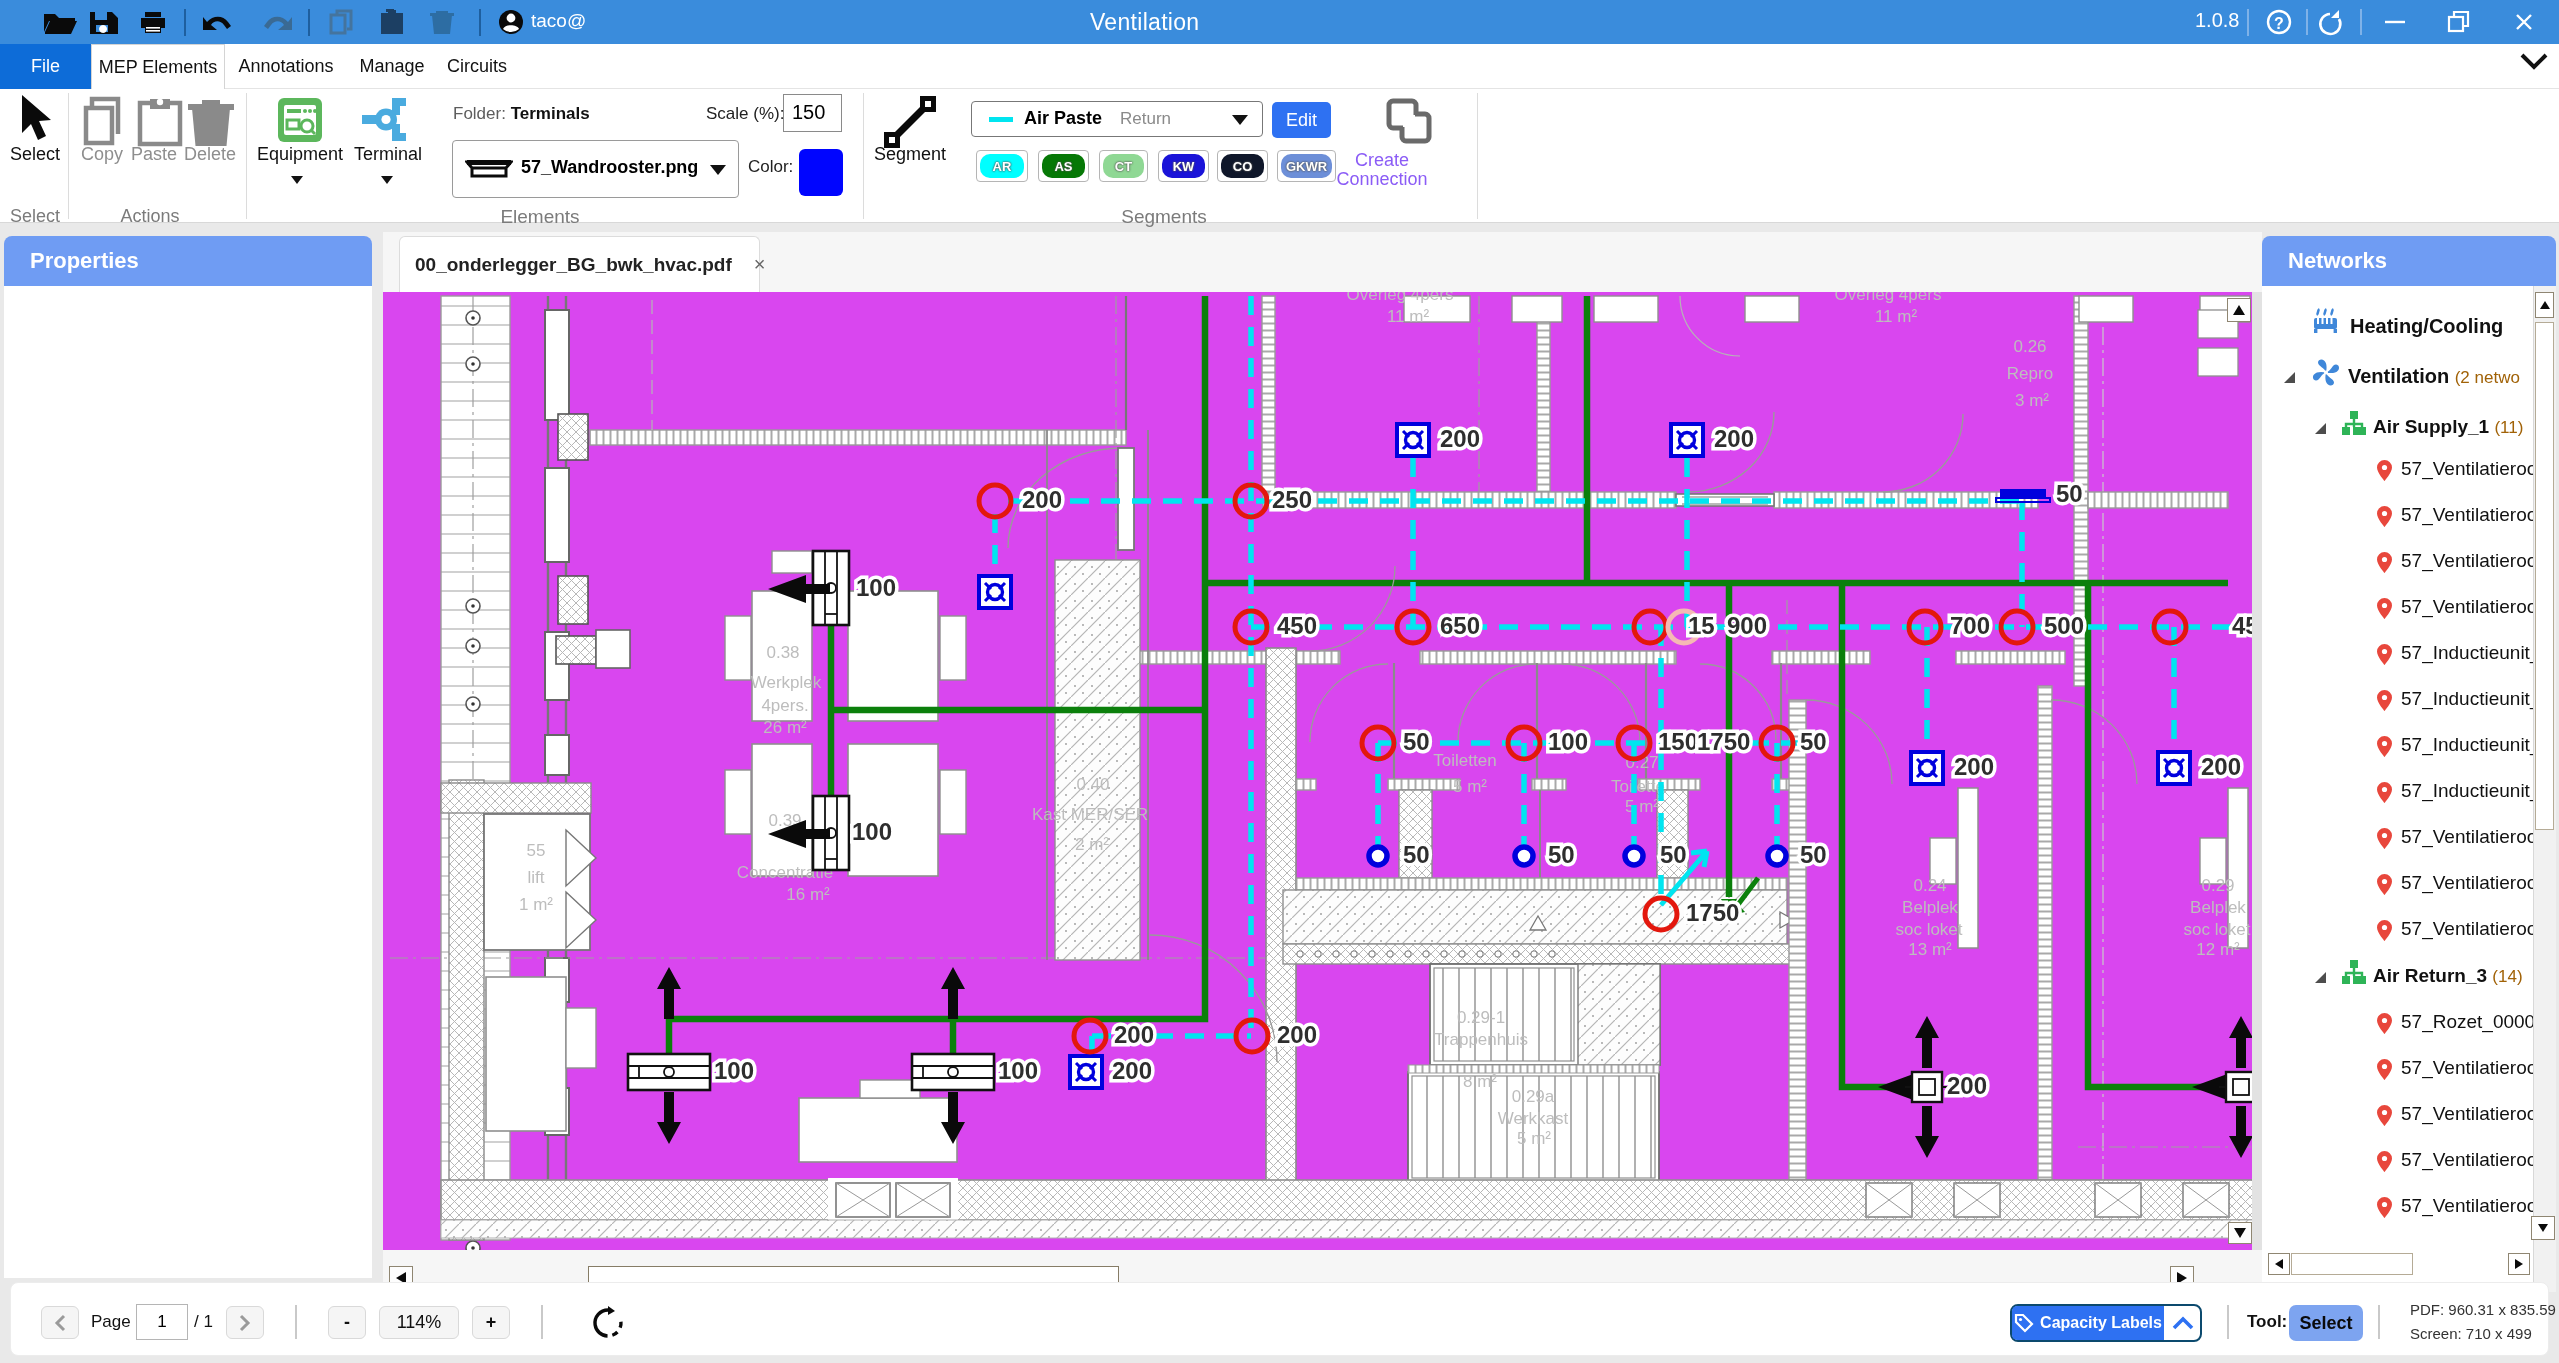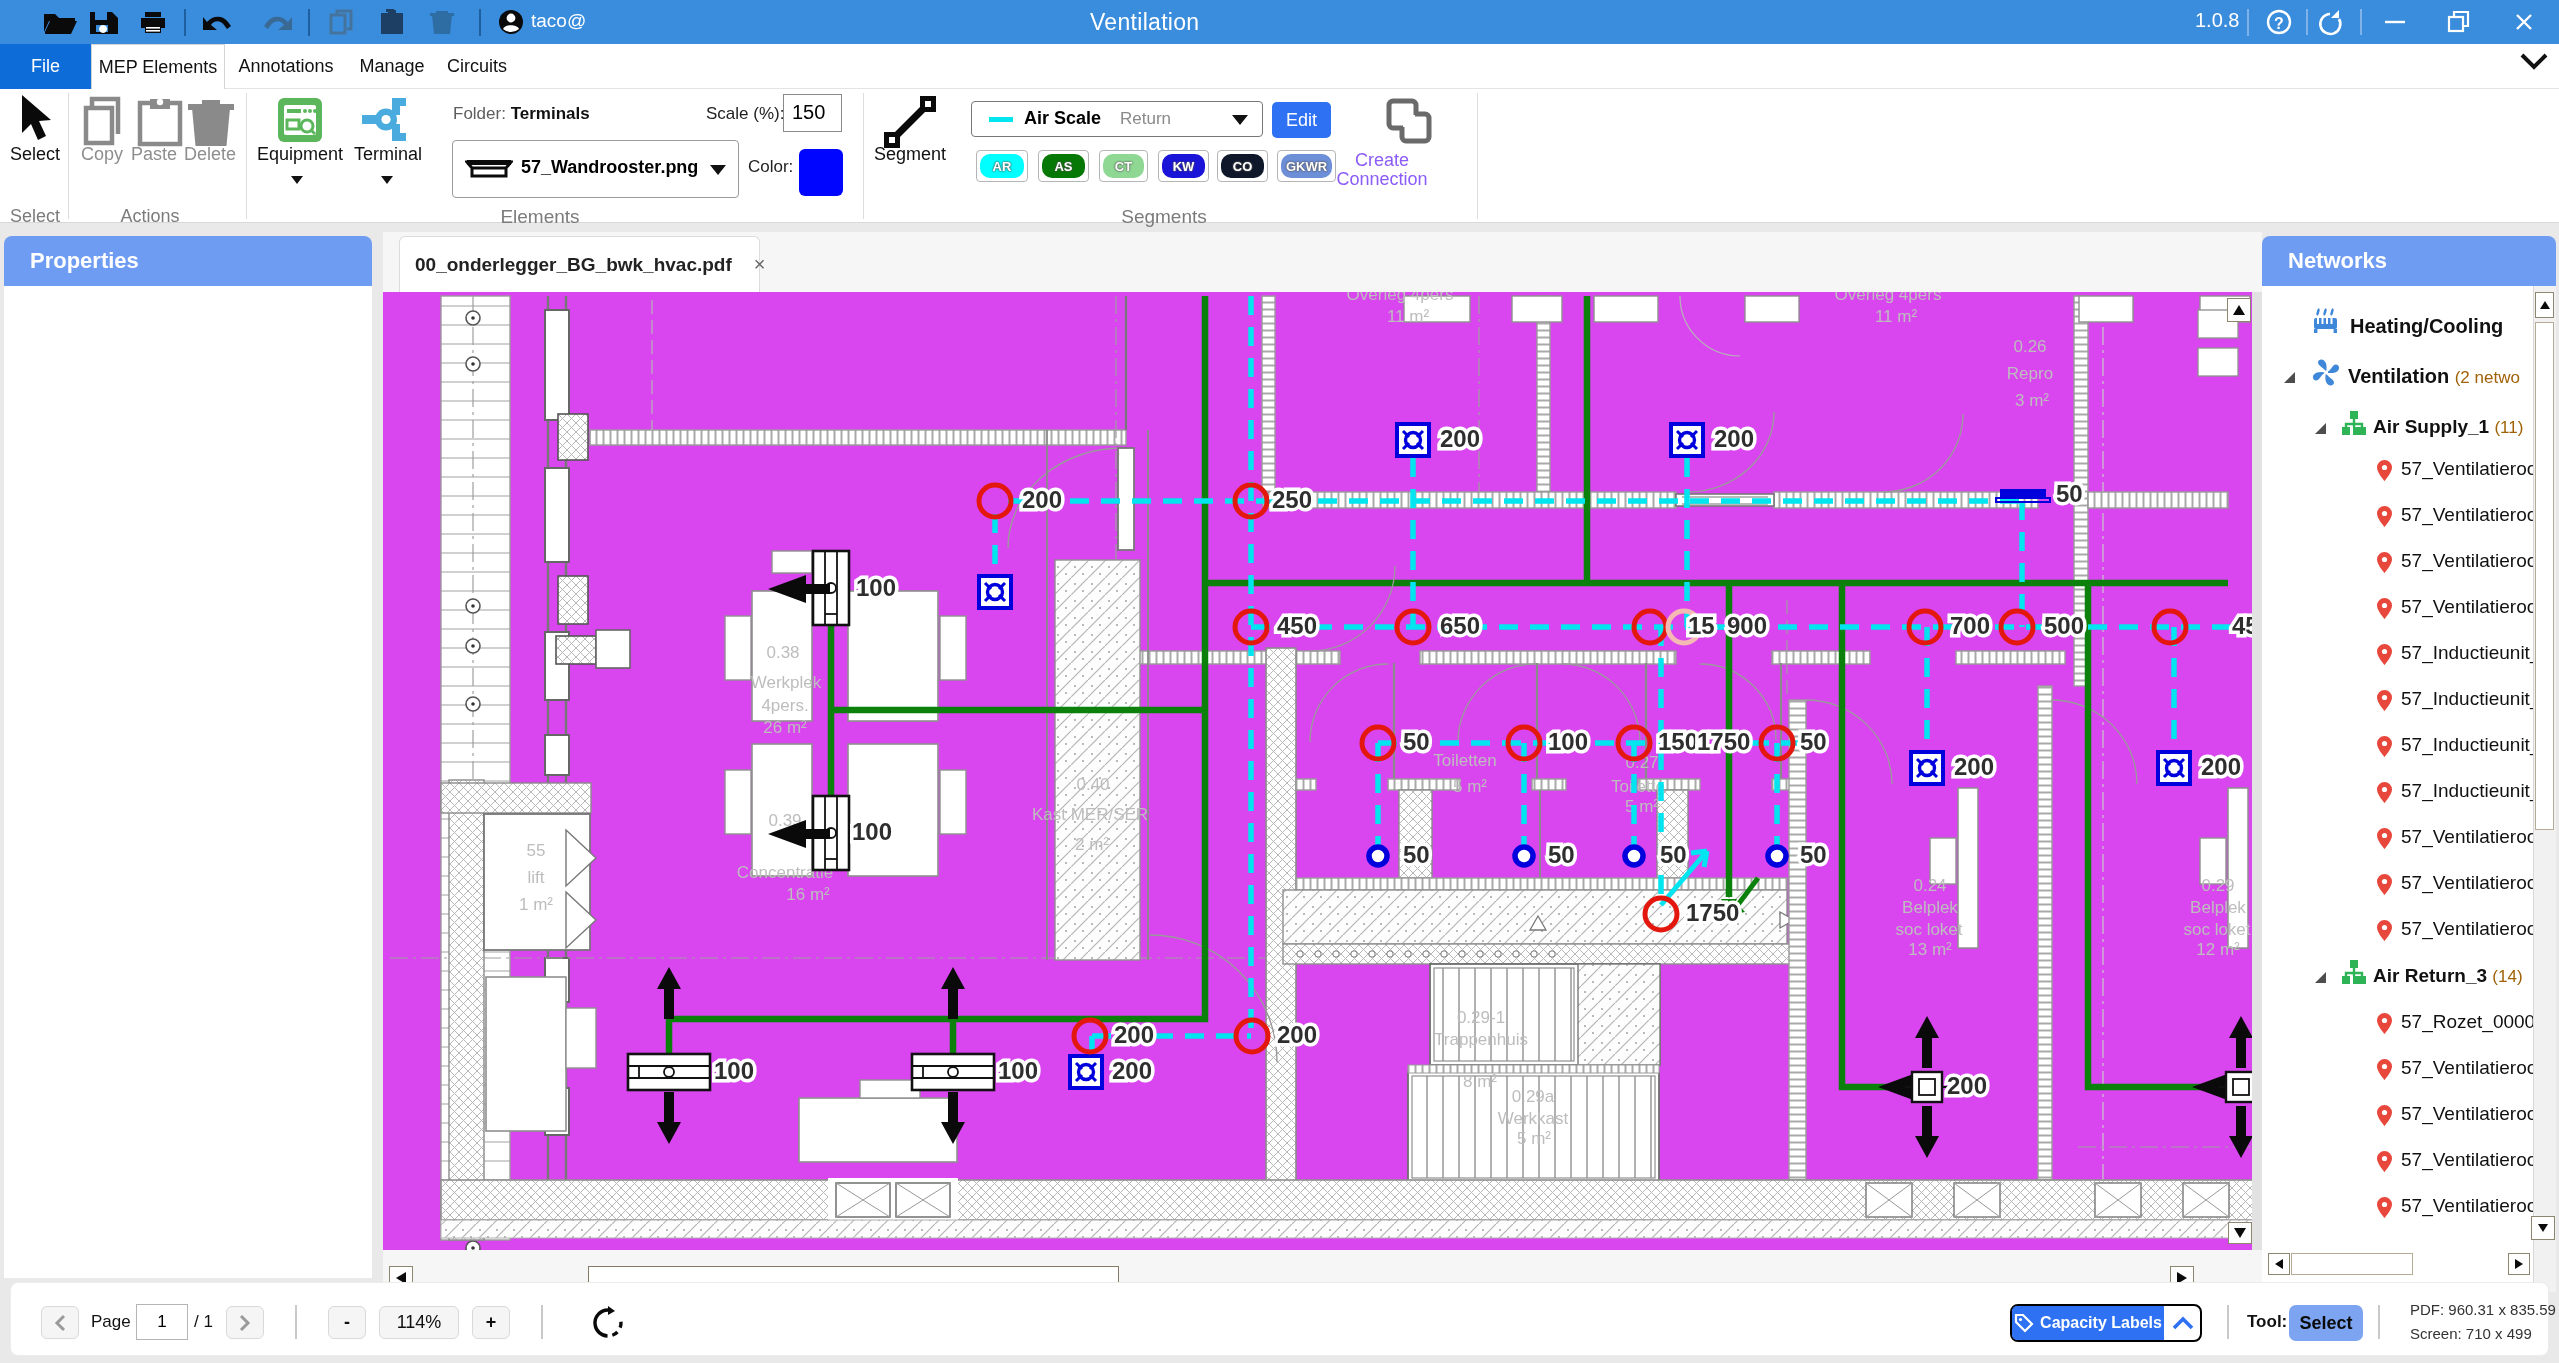--- a/index.html
+++ b/index.html
@@ -192,21 +192,21 @@
   <svg class="ricon" style="left:882px;top:5px" width="56" height="56" viewBox="0 0 56 56">
     <line x1="10" y1="46" x2="46" y2="10" stroke="#0a0a0a" stroke-width="7"></line>
     <rect x="2" y="38" width="16" height="16" fill="#0a0a0a"></rect>
       <rect x="7" y="43" width="6" height="6" fill="#fff"></rect>
     <rect x="38" y="2" width="16" height="16" fill="#0a0a0a"></rect>
       <rect x="43" y="7" width="6" height="6" fill="#fff"></rect>
   </svg>
   <div class="btnlabel" style="left:868px;top:55px;width:84px">Segment</div>
   <div class="combo" style="left:971px;top:12px;width:292px;height:36px;border-color:#777">
     <div style="position:absolute;left:17px;top:15px;width:24px;height:5px;background:#00e5f0"></div>
-    <div style="position:absolute;left:52px;top:6px;font-size:18px;font-weight:700">Air Scale</div>
+    <div style="position:absolute;left:52px;top:6px;font-size:18px;font-weight:700">Air Paste</div>
     <div style="position:absolute;left:148px;top:7px;font-size:17px;color:#8a8a8a">Return</div>
     <div class="caret" style="right:14px;top:13px"></div>
   </div>
   <div style="position:absolute;left:1272px;top:13px;width:59px;height:36px;background:#2e71f2;border-radius:5px;color:#fff;
        font-size:18px;display:flex;align-items:center;justify-content:center">Edit</div>
   <div class="chip" style="left:976px;width:52px">
       <div style="background:#00ffff">AR</div>
     </div>
   <div class="chip" style="left:1038px;width:51px">
       <div style="background:#067806">AS</div>
@@ -828,21 +828,21 @@
   <div class="stsep" style="left:284px"></div>
   <div class="stbtn" style="left:317px;width:38px;color:#111">-</div>
   <div class="stbtn" style="left:368px;width:80px;color:#111;font-weight:400">114%</div>
   <div class="stbtn" style="left:461px;width:38px;color:#111">+</div>
   <div class="stsep" style="left:530px"></div>
   <svg style="position:absolute;left:580px;top:23px" width="34" height="34" viewBox="0 0 34 34">
     <path d="M17 4a13 13 0 1 0 12 8" fill="none" stroke="#0a0a0a" stroke-width="3.4" stroke-dasharray="40 5 6 5 6 30"></path>
     <path d="M17 0v9l7-4z" fill="#0a0a0a"></path>
   </svg>
 
-  <div style="position:absolute;left:1999px;top:21px;width:192px;height:38px;border:2px solid #000000;border-radius:8px;background:#fff">
+  <div style="position:absolute;left:1999px;top:21px;width:192px;height:38px;border:2px solid #0c4a6e;border-radius:8px;background:#fff">
     <div style="position:absolute;left:0;top:0;width:152px;height:34px;background:#2e71f2;border-radius:5px 0 0 5px;color:#fff;
          font-size:16px;font-weight:700;display:flex;align-items:center;justify-content:center;gap:6px;white-space:nowrap">
       <svg width="20" height="20" viewBox="0 0 20 20">
           <path d="M2 2h7l9 9-7 7-9-9z" fill="none" stroke="#fff" stroke-width="2.2"></path>
           <circle cx="6.5" cy="6.5" r="1.6" fill="#fff"></circle>
         </svg>
       Capacity Labels</div>
     <svg style="position:absolute;right:6px;top:9px" width="22" height="16">
         <path d="M2 13l9-9 9 9" fill="none" stroke="#2e71f2" stroke-width="3.6"></path>
       </svg>

